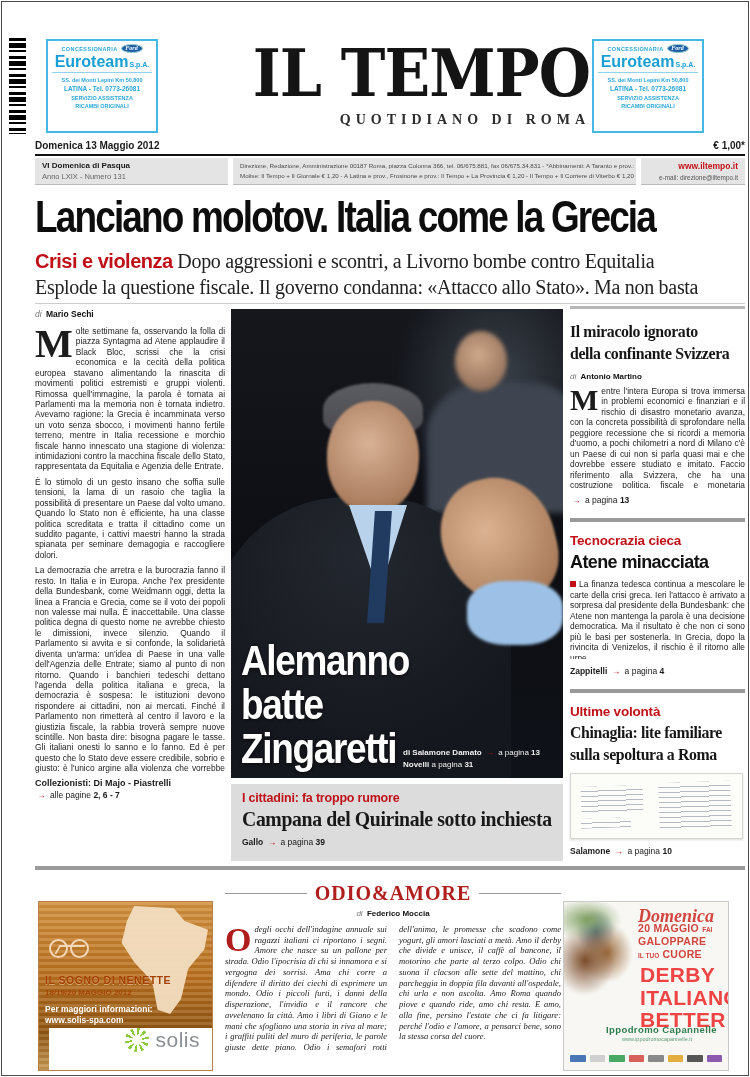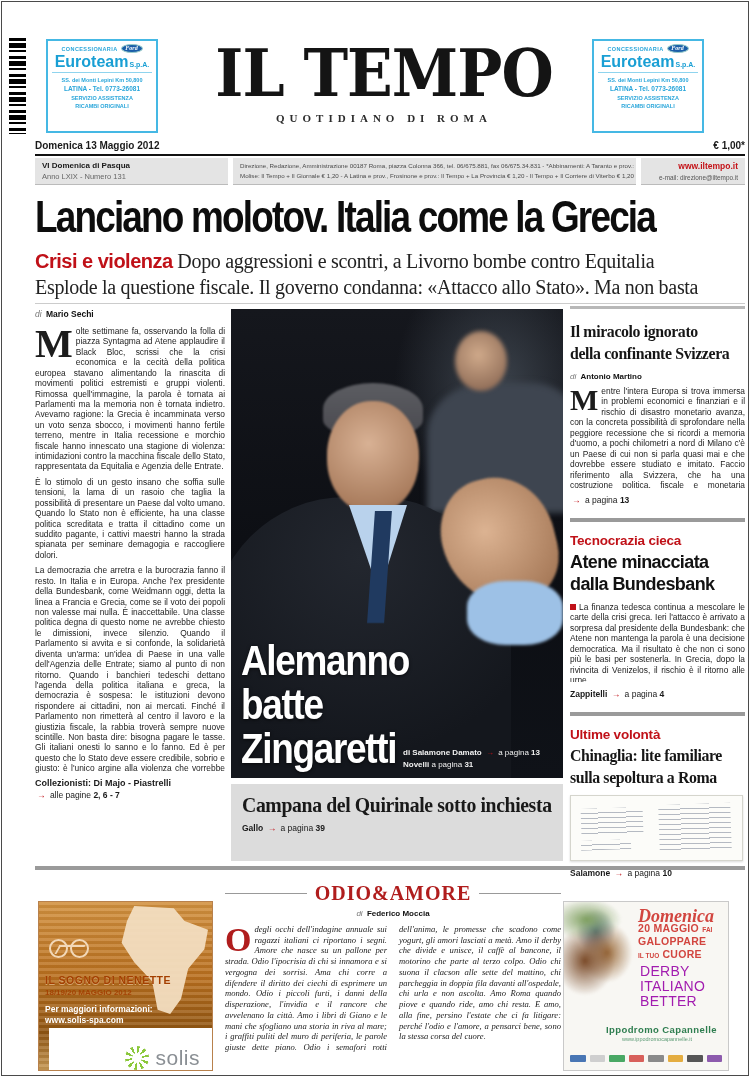--- a/index.html
+++ b/index.html
@@ -18,24 +18,24 @@
   .euro-top{display:flex;align-items:center;justify-content:center;gap:3px}
   .euro-kicker{font-size:5.5px;font-weight:bold;color:#2aa6da;letter-spacing:.4px}
   .ford-oval{display:inline-block;width:22px;height:9px;background:#1b5ea8;border-radius:50%;border:1px solid #9cc;color:#fff;
     font-family:"Liberation Serif",serif;font-style:italic;font-weight:bold;font-size:6px;line-height:7px}
   .euro-brand{font-size:16px;font-weight:bold;color:#199fd4;line-height:1;margin-top:1px;border-bottom:1px solid #8fd4ee;padding-bottom:2px}
   .euro-spa{font-size:7px;font-weight:bold;margin-left:1px}
   .euro-lines{margin-top:3px;font-size:5.5px;font-weight:bold;color:#2aa6da;line-height:1.5}
   .euro-city{font-size:6.5px}
 
   
-  .masthead{left:169px;top:44px;width:430px;text-align:center}
+  .masthead{left:160px;top:44px;width:430px;text-align:right}
   .masthead-title{font-family:"DejaVu Serif",serif;font-weight:900;font-size:60px;letter-spacing:-1px;color:#141414;
     transform:scaleY(1.08);transform-origin:50% 60%;line-height:1}
-  .masthead-sub{font-family:"Liberation Serif",serif;font-size:11px;font-weight:bold;letter-spacing:5px;color:#2c2c2c;margin-top:8px}
+  .masthead-sub{font-family:"Liberation Serif",serif;font-size:14px;font-weight:bold;letter-spacing:5px;color:#2c2c2c;margin-top:8px}
 
   
   .dateline{left:35px;top:140px;width:710px;display:flex;justify-content:space-between;font-size:10px;font-weight:bold}
   .blackrule{left:35px;top:154px;width:710px;height:2px;background:#111}
   .infostrip{left:35px;top:158px;width:710px;height:27px;display:flex;gap:5px}
   .infobox{background:#e4e4e4;border-bottom:1px solid #bbb;padding:3px 7px;overflow:hidden}
   .ib1{width:193px}.ib2{flex:1}.ib3{width:104px;text-align:right}
   .ib1 .l1{font-size:8px;font-weight:bold}.ib1 .l2{font-size:7.5px;color:#666;margin-top:2px}
   .ib2 div{font-size:6.2px;color:#4a4a4a;line-height:1.6;white-space:nowrap}
   .ib3 .l1{font-size:8.5px;font-weight:bold;color:#c41218}.ib3 .l2{font-size:6.4px;color:#555;margin-top:3px}
@@ -137,36 +137,36 @@
     letter-spacing:1px;line-height:1.3;text-shadow:0 1px 1px rgba(90,40,0,.6)}
   .bike{position:absolute;left:10px;top:34px;width:46px;height:22px}
   .bike::before,.bike::after{content:"";position:absolute;bottom:0;width:15px;height:15px;border:2px solid #f2d8b8;border-radius:50%}
   .bike::before{left:0}.bike::after{right:6px}
   .bike .frame{position:absolute;left:8px;bottom:4px;width:26px;height:9px;border-left:2px solid #f2d8b8;border-top:2px solid #f2d8b8;transform:skewX(-30deg)}
   .solis-event{position:absolute;left:6px;top:72px;right:8px;text-align:left;color:#a33f00;font-weight:bold;font-size:10.5px;
     letter-spacing:.5px;text-shadow:0 1px 0 rgba(255,230,200,.5)}
   .solis-dates{position:absolute;left:6px;top:86px;color:#a33f00;font-weight:bold;font-size:8px;opacity:.9}
   .solis-info{position:absolute;left:6px;top:102px;color:#fff;font-weight:bold;font-size:8.5px}
   .solis-url{position:absolute;left:6px;top:113px;color:#fff;font-weight:bold;font-size:8.5px}
-  .solis-foot{position:absolute;left:10px;right:0;bottom:0;height:42px;background:#fff;display:flex;align-items:flex-end;justify-content:flex-end;padding-right:12px;gap:6px}
+  .solis-foot{position:absolute;left:10px;right:0;bottom:0;height:42px;background:#fff;display:flex;align-items:flex-start;justify-content:flex-end;padding-right:12px;gap:6px}
   .burst{width:24px;height:24px;border-radius:50%;background:repeating-conic-gradient(#8bc83c 0 14deg,transparent 14deg 36deg);position:relative}
   .burst::after{content:"";position:absolute;inset:7px;background:#fff;border-radius:50%}
   .solis-logo{font-size:21px;color:#8a8f94;letter-spacing:.5px;font-family:"Liberation Sans",sans-serif}
 
   
   .derby{left:563px;top:901px;width:166px;height:170px;border:1px solid #c9c9c9;background:#f8f7f3;overflow:hidden;position:absolute}
   .horses{position:absolute;left:-14px;top:-6px;width:92px;height:118px;filter:blur(1px);
     background:radial-gradient(50px 30px at 40% 20%,#7fa060,rgba(127,160,96,0) 70%),
     radial-gradient(40px 46px at 38% 55%,#7a4a28,rgba(122,74,40,0) 75%),
     radial-gradient(34px 40px at 62% 48%,#9a6a3a,rgba(154,106,58,0) 75%),
     radial-gradient(26px 30px at 50% 30%,#37557e,rgba(55,85,126,0) 75%)}
   .d-script{position:absolute;left:74px;top:4px;font-family:"Liberation Serif",serif;font-style:italic;font-weight:bold;color:#d2453f;font-size:18px}
   .d-red{position:absolute;left:74px;top:20px;color:#d2453f;font-weight:bold;font-size:10.5px;line-height:1.25;letter-spacing:.3px}
   .d-red .sm{font-size:6.5px;letter-spacing:0}
-  .d-title{position:absolute;left:76px;top:62px;color:#a21caf;font-weight:400;font-size:14px;line-height:1.08;letter-spacing:.3px}
+  .d-title{position:absolute;left:76px;top:62px;color:#ef4444;font-weight:700;font-size:21px;line-height:1.08;letter-spacing:.3px}
   .d-venue{position:absolute;left:42px;top:122px;color:#2e7d4f;font-weight:bold;font-size:9.5px;letter-spacing:.4px}
   .d-url{position:absolute;left:58px;top:134px;color:#5a9a74;font-size:5.5px}
   .d-sponsors{position:absolute;left:6px;right:6px;bottom:8px;display:flex;gap:4px;align-items:center;justify-content:space-between}
   .d-sponsors i{display:block;height:7px;flex:1;border-radius:1px;opacity:.85}
   .sp1{background:#2a5fa8}.sp2{background:#c8c8c8}.sp3{background:#2a9a4a}.sp4{background:#d2453f}.sp5{background:#777}
   .sp6{background:#e0a020}.sp7{background:#3a3a3a}.sp8{background:#7a3fa0}
 </style>
 </head>
 <body>
 
@@ -278,20 +278,21 @@
     </div>
     <div>
       <b>Novelli</b>
       <span>a pagina</span>
       <b>31</b>
     </div>
   </div>
 </div>
 
 <div class="abs quirinale">
+  <div class="q-kicker">I cittadini: fa troppo rumore</div>
   <div class="q-title">Campana del Quirinale sotto inchiesta</div>
   <div class="q-ref">
     <b>Gallo</b>
     <span class="arrow">→</span>
     <span>a pagina</span>
     <b>39</b>
   </div>
 </div>
 
 <div class="abs rcol">
@@ -315,21 +316,20 @@
       <b>13</b>
     </div>
   </div>
 
   <div class="rule-thick"></div>
 
   <div>
     <div class="r-kicker">Tecnocrazia cieca</div>
     <div class="r-title-sans">
       <span>Atene minacciata</span>
-      <span>dalla Bundesbank</span>
     </div>
     <div class="r-body h-bundes" style="margin-top:6px">
       <span class="bullet"></span><span>La finanza tedesca continua a mescolare le carte della crisi greca. Ieri l'attacco è arrivato a sorpresa dal presidente della Bundesbank: che Atene non mantenga la parola è una decisione democratica. Ma il risultato è che non ci sono più le basi per sostenerla. In Grecia, dopo la rivincita di Venizelos, il rischio è il ritorno alle urne.</span>
     </div>
     <div class="r-ref">
       <b>Zappitelli</b>
       <span class="arrow">→</span>
       <span>a pagina</span>
       <b>4</b>
     </div>

